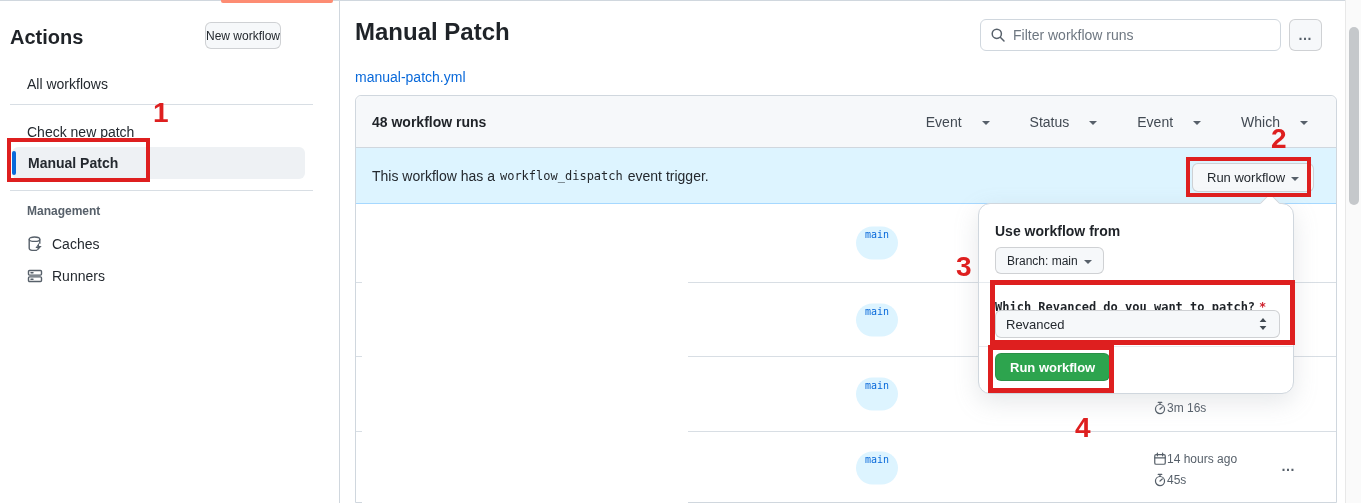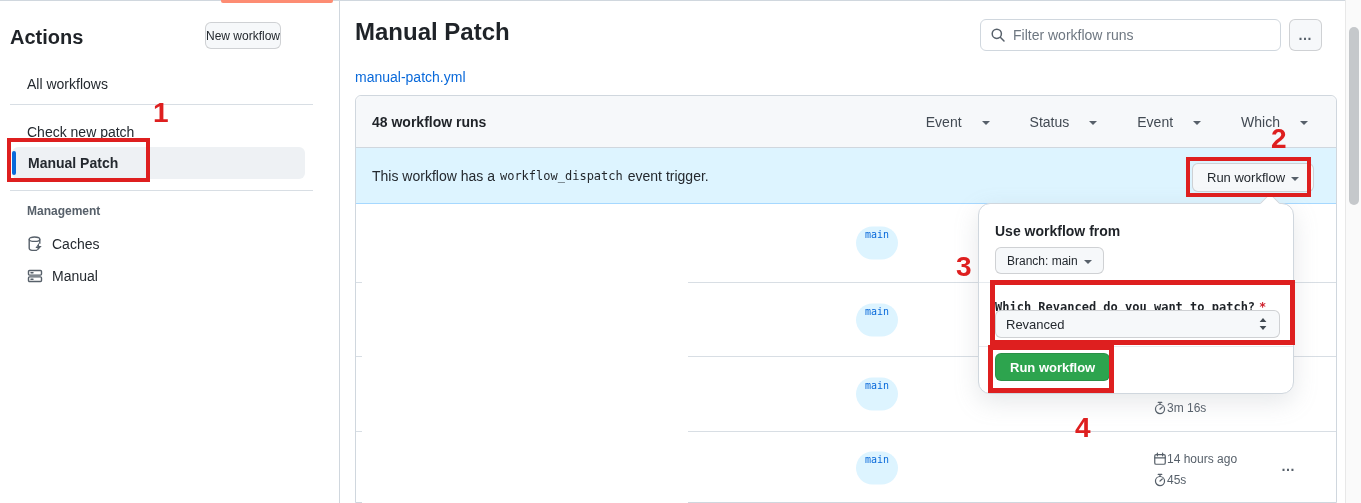--- a/index.html
+++ b/index.html
@@ -138,21 +138,21 @@
 </div>
 
 <div class="abs sb-mgmt-item" style="top:268px;">
   <span class="icon-gray">
     <svg width="16" height="16" viewBox="0 0 16 16" fill="none" stroke="#57606a" stroke-width="1.4">
       <rect x="1.5" y="2.5" width="13" height="4.6" rx="1"></rect>
       <rect x="1.5" y="8.9" width="13" height="4.6" rx="1"></rect>
       <path d="M4 4.8 h2 M4 11.2 h2" stroke-linecap="round"></path>
     </svg>
   </span>
-  <span>Manual</span>
+  <span>Runners</span>
 </div>
 
 <div class="abs page-title">Manual Patch</div>
 <a class="abs file-link">manual-patch.yml</a>
 
 <div class="abs filter-wrap">
   <span class="search-ico icon-gray">
     <svg width="16" height="16" viewBox="0 0 16 16" fill="none" stroke="#57606a" stroke-width="1.5">
       <circle cx="6.8" cy="6.8" r="4.6"></circle>
         <path d="M10.3 10.3 L14 14" stroke-linecap="round"></path>

